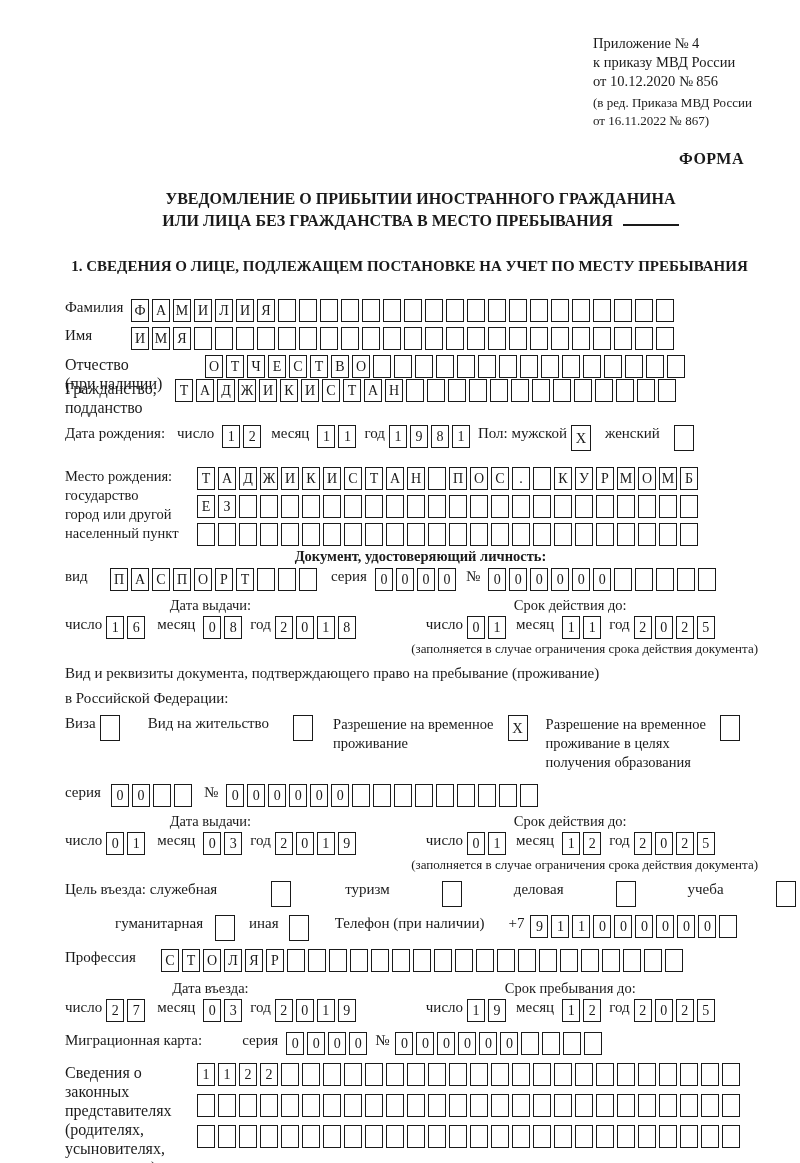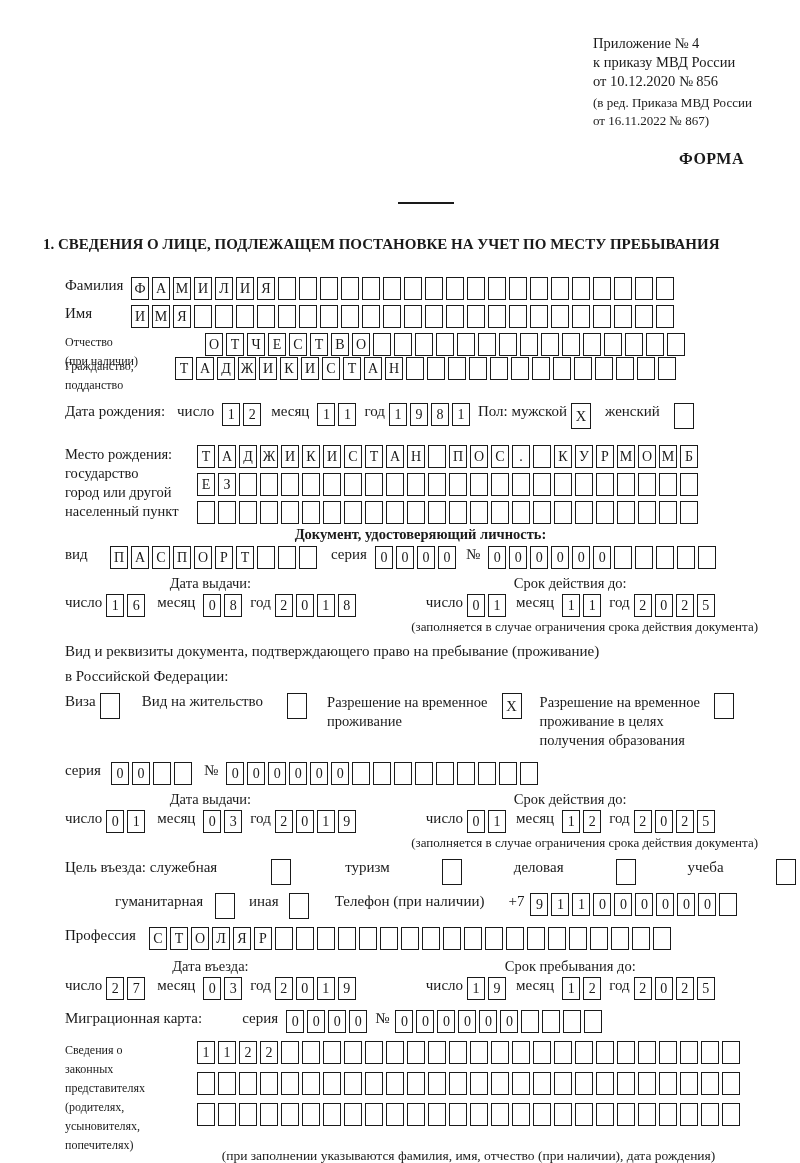--- a/index.html
+++ b/index.html
@@ -8,34 +8,34 @@
     width:800px; height:1163px; overflow:hidden;
     font-family:"Liberation Serif","DejaVu Serif",serif;
     color:#1a1a1a; position:relative;
     padding:34px 24px 0 65px;
   }
   .annex { margin-left:528px; font-size:14.5px; line-height:19px; }
   .edition { margin-left:528px; font-size:13px; line-height:18px; margin-top:3px; }
   .forma { text-align:right; padding-right:32px; font-weight:bold; font-size:16px; margin-top:20px; letter-spacing:.5px; }
   .title { text-align:center; font-weight:bold; font-size:16px; line-height:22px; margin-top:20px; }
   .title .uline { display:inline-block; width:56px; border-bottom:2px solid #1a1a1a; margin-left:10px; vertical-align:baseline; }
-  .sec-head { font-weight:bold; font-size:15px; margin-top:26px; margin-left:-22px; text-align:left;font-family:Liberation Serif, serif; }
+  .sec-head { font-weight:bold; font-size:15px; margin-top:26px; margin-left:-22px; text-align:center;font-family:Liberation Serif, serif; }
   .lbl { font-size:15px; white-space:nowrap; }
   .sm { font-size:13.5px; }
   .row { display:flex; }
   .cells { display:flex; gap:3px; }
   .cell {
     width:18px; height:23px; flex:0 0 18px;
     border:1.5px solid #1a1a1a; background:#fff;
     display:flex; align-items:center; justify-content:center;
     font-size:14px; line-height:1;
   }
   .box { width:20px; height:26px; flex:0 0 20px; border:1.5px solid #1a1a1a;
     display:flex; align-items:center; justify-content:center; font-size:14.5px; }
-  .lblcol { font-size:12px; line-height:19px; }
+  .lblcol { font-size:16px; line-height:19px; }
   .stack { display:flex; flex-direction:column; gap:5px; }
   .center-bold { text-align:center; font-weight:bold; font-size:14.5px; }
   .datecols { display:flex; align-items:flex-start; }
   .datecol { display:flex; flex-direction:column; }
   .datecol .hdr { text-align:center; font-size:14.5px; margin-bottom:2px; }
   .note-right { text-align:right; font-size:13px; padding-right:18px; margin-top:2px; }
   .chk-multiline { display:flex; align-items:flex-start; }
   .cl { text-align:left; font-size:14.5px; line-height:19px; }
 </style>
 </head>
@@ -46,22 +46,23 @@
   <div>к приказу МВД России</div>
   <div>от 10.12.2020 № 856</div>
 </div>
 <div class="edition">
   <div>(в ред. Приказа МВД России</div>
   <div>от 16.11.2022 № 867)</div>
 </div>
 <div class="forma">ФОРМА</div>
 
 <div class="title">
+  <div>УВЕДОМЛЕНИЕ О ПРИБЫТИИ ИНОСТРАННОГО ГРАЖДАНИНА</div>
   <div>
-    <span class="uline"></span>
+    <span>ИЛИ ЛИЦА БЕЗ ГРАЖДАНСТВА В МЕСТО ПРЕБЫВАНИЯ</span><span class="uline"></span>
   </div>
 </div>
 
 <div class="sec-head">1. СВЕДЕНИЯ О ЛИЦЕ, ПОДЛЕЖАЩЕМ ПОСТАНОВКЕ НА УЧЕТ ПО МЕСТУ ПРЕБЫВАНИЯ</div>
 
 <div class="row" style="margin-top:24px;">
   <span class="lbl" style="width:66px;">Фамилия</span>
   <span class="cells">
       <span class="cell">Ф</span>
       <span class="cell">А</span>
@@ -388,21 +389,21 @@
   </div>
 </div>
 <div class="note-right">(заполняется в случае ограничения срока действия документа)</div>
 
 <div class="lbl" style="margin-top:8px; white-space:normal;">Вид и реквизиты документа, подтверждающего право на пребывание (проживание)</div>
 <div class="lbl" style="margin-top:8px;">в Российской Федерации:</div>
 
 <div class="chk-multiline" style="margin-top:8px;">
   <span class="lbl">Виза</span>
   <span class="box" style="margin-left:4px;"></span>
-  <span class="lbl" style="margin-left:22px;">Вид на жительство</span>
+  <span class="lbl" style="margin-left:28px;">Вид на жительство</span>
   <span class="box" style="margin-left:24px;"></span>
   <span class="cl" style="margin-left:20px;">
     <div>Разрешение на временное</div>
     <div>проживание</div>
   </span>
   <span class="box" style="margin-left:14px;">X</span>
   <span class="cl" style="margin-left:18px;">
     <div>Разрешение на временное</div>
     <div>проживание в целях</div>
     <div>получения образования</div>
@@ -517,21 +518,21 @@
       <span class="cell">0</span>
       <span class="cell">0</span>
       <span class="cell">0</span>
       <span class="cell">0</span>
       <span class="cell">0</span>
       <span class="cell">0</span>
       <span class="cell"></span>
     </span>
 </div>
 
-<div class="row" style="margin-top:8px;">
+<div class="row" style="margin-top:8px;gap:12px;">
   <span class="lbl" style="width:84px;">Профессия</span>
   <span class="cells">
       <span class="cell">С</span>
       <span class="cell">Т</span>
       <span class="cell">О</span>
       <span class="cell">Л</span>
       <span class="cell">Я</span>
       <span class="cell">Р</span>
       <span class="cell"></span>
       <span class="cell"></span>

